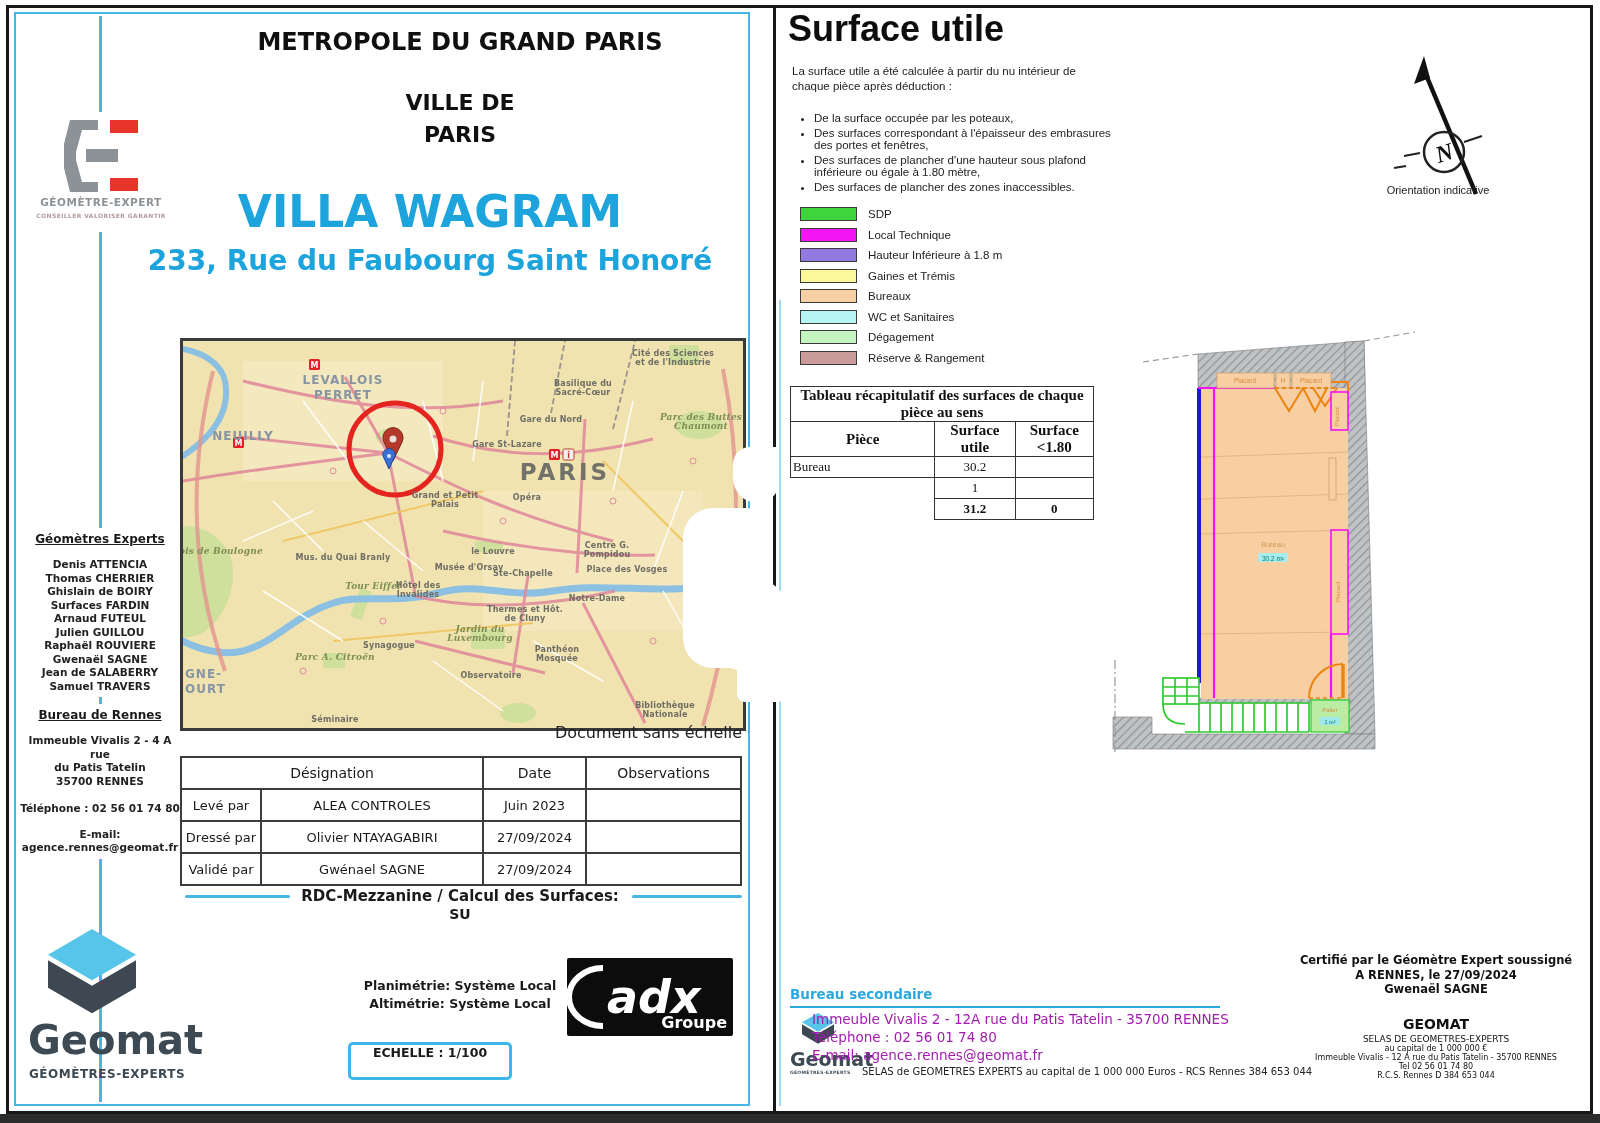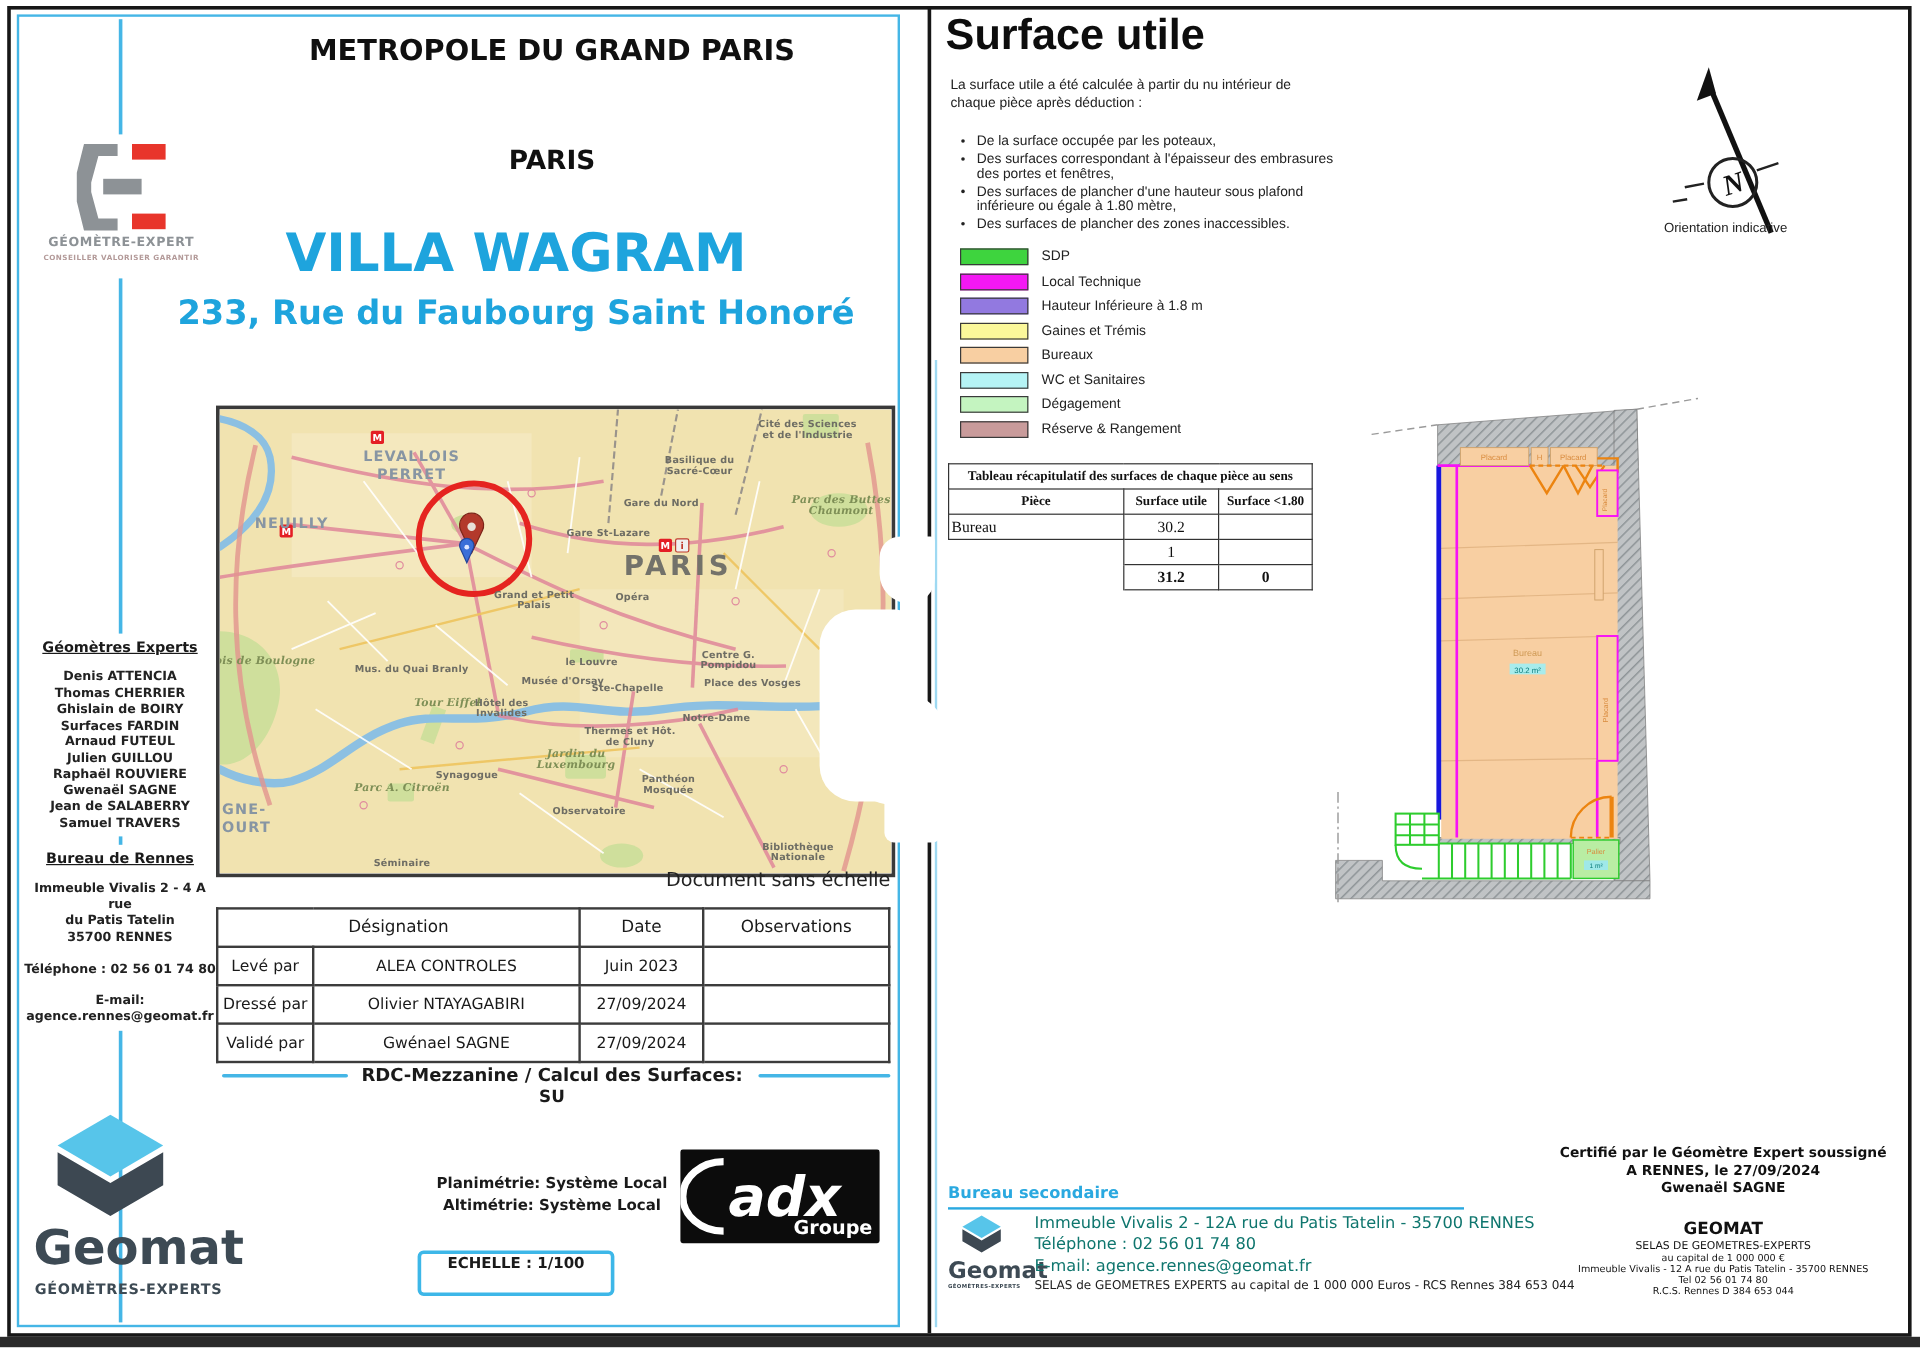--- a/index.html
+++ b/index.html
@@ -25,21 +25,21 @@
   .ml.wrap{white-space:normal;width:86px;line-height:9px;text-align:center}
   
   table{border-collapse:collapse}
   #doc-table{table-layout:fixed;width:560px;font:13px "DejaVu Sans",sans-serif}
   #doc-table td,#doc-table th{border:2px solid #3c3c3c;height:28px;text-align:center;
       overflow:hidden;font-weight:normal}
   #doc-table th{font-size:14px}
   
   #sum-table{width:304px;font-family:"Liberation Serif",serif;font-size:13px;color:#111}
   #sum-table td{border:1px solid #333;height:20px;text-align:center;padding:0 2px}
-  #sum-table .ttl{font-weight:bold;font-size:11px}
+  #sum-table .ttl{font-weight:bold;font-size:15px}
   #sum-table .nob{border-left:none;border-bottom:none;border-top:none}
   
   .lg-row{display:flex;align-items:center;height:20.5px}
   .lg-sw{width:55px;height:12px;border:1.4px solid #3a3a3a;margin-right:11px;flex:none}
   .lg-lb{font:11.5px "Liberation Sans",sans-serif;color:#222}
   .bullets{margin:0;padding-left:14px;font:11.5px "Liberation Sans",sans-serif;color:#222}
   .bullets li{margin-bottom:3px}
   .cyl{height:3px;background:#45b6e6;border-radius:2px}
   .artifact{background:#fff;z-index:40}
 </style>
@@ -60,20 +60,21 @@
       <path d="M42,8 L70,8 L70,18 L54,18 L48,40 L48,48 L54,70 L70,70 L70,80 L42,80 L36,56 L36,32 Z" fill="#8d9296"></path>
       <rect x="58" y="37" width="32" height="13" fill="#8d9296"></rect>
       <rect x="82" y="8" width="28" height="13" fill="#e8352b"></rect>
       <rect x="82" y="66" width="28" height="13" fill="#e8352b"></rect>
     </svg>
     <div class="abs ctr" style="left:0;top:84px;width:146px;font:bold 10.5px 'DejaVu Sans',sans-serif;color:#8d9296;letter-spacing:.5px">GÉOMÈTRE-EXPERT</div>
     <div class="abs ctr" style="left:0;top:100px;width:146px;font:bold 6px 'DejaVu Sans',sans-serif;color:#b39a99;letter-spacing:.4px">CONSEILLER VALORISER GARANTIR</div>
   </div>
 
   <div class="abs ctr" style="left:150px;top:28px;width:620px;font:bold 24px 'DejaVu Sans',sans-serif;color:#101010">METROPOLE DU GRAND PARIS</div>
+  <div class="abs ctr" style="left:150px;top:90px;width:620px;font:bold 22px 'DejaVu Sans',sans-serif;color:#101010">VILLE DE</div>
   <div class="abs ctr" style="left:150px;top:122px;width:620px;font:bold 22px 'DejaVu Sans',sans-serif;color:#101010">PARIS</div>
   <div class="abs ctr" style="left: 120px; top: 186px; width: 620px; font: bold 44px &quot;DejaVu Sans&quot;, sans-serif; color: rgb(30, 164, 221);">VILLA WAGRAM</div>
   <div class="abs ctr" style="left: 100px; top: 244px; width: 660px; font: bold 28px &quot;DejaVu Sans&quot;, sans-serif; color: rgb(30, 164, 221);">233, Rue du Faubourg Saint Honoré</div>
 
   <div class="abs whitebg ctr" style="left:24px;top:528px;width:152px;padding:4px 0">
     <div style="font:bold 12px 'DejaVu Sans',sans-serif;text-decoration:underline;margin-bottom:12px">Géomètres Experts</div>
     <div style="font:bold 10.5px 'DejaVu Sans',sans-serif;line-height:13.5px;color:#222">
       <div>Denis ATTENCIA</div>
       <div>Thomas CHERRIER</div>
       <div>Ghislain de BOIRY</div>
@@ -501,21 +502,21 @@
 
   <div class="abs" style="left:790px;top:1012px;width:66px">
     <svg width="40" height="34" viewBox="0 0 60 50" style="margin-left:8px">
       <polygon points="30,1 54,15 30,29 6,15" fill="#57c5ea"></polygon>
       <polygon points="6,18 30,32 54,18 54,33 30,47 6,33" fill="#3d4852"></polygon>
     </svg>
     <div style="font:bold 19px 'DejaVu Sans',sans-serif;color:#3d4a54;margin-top:-2px">Geomat</div>
     <div style="font:bold 4.5px 'DejaVu Sans',sans-serif;color:#3d4a54;letter-spacing:.3px">GÉOMÈTRES-EXPERTS</div>
   </div>
 
-  <div class="abs" style="left:862px;top:1010px;font:13.5px 'DejaVu Sans',sans-serif;line-height:18px;color:#0f766e">
+  <div class="abs" style="left:812px;top:1010px;font:13.5px 'DejaVu Sans',sans-serif;line-height:18px;color:#a21caf">
     <div>Immeuble Vivalis 2 - 12A rue du Patis Tatelin - 35700 RENNES</div>
     <div>Téléphone  : 02 56 01 74 80</div>
     <div>E-mail: agence.rennes@geomat.fr</div>
   </div>
   <div class="abs" style="left:862px;top:1066px;font:10px 'DejaVu Sans',sans-serif;color:#222">SELAS de GEOMETRES EXPERTS au capital de 1 000 000 Euros - RCS Rennes 384 653 044</div>
 
   <div class="abs ctr" style="left:1280px;top:953px;width:312px;font:bold 11.5px 'DejaVu Sans',sans-serif;line-height:14.5px;color:#111">
     <div>Certifié par le Géomètre Expert soussigné</div>
     <div>A RENNES, le 27/09/2024</div>
     <div>Gwenaël SAGNE</div>

